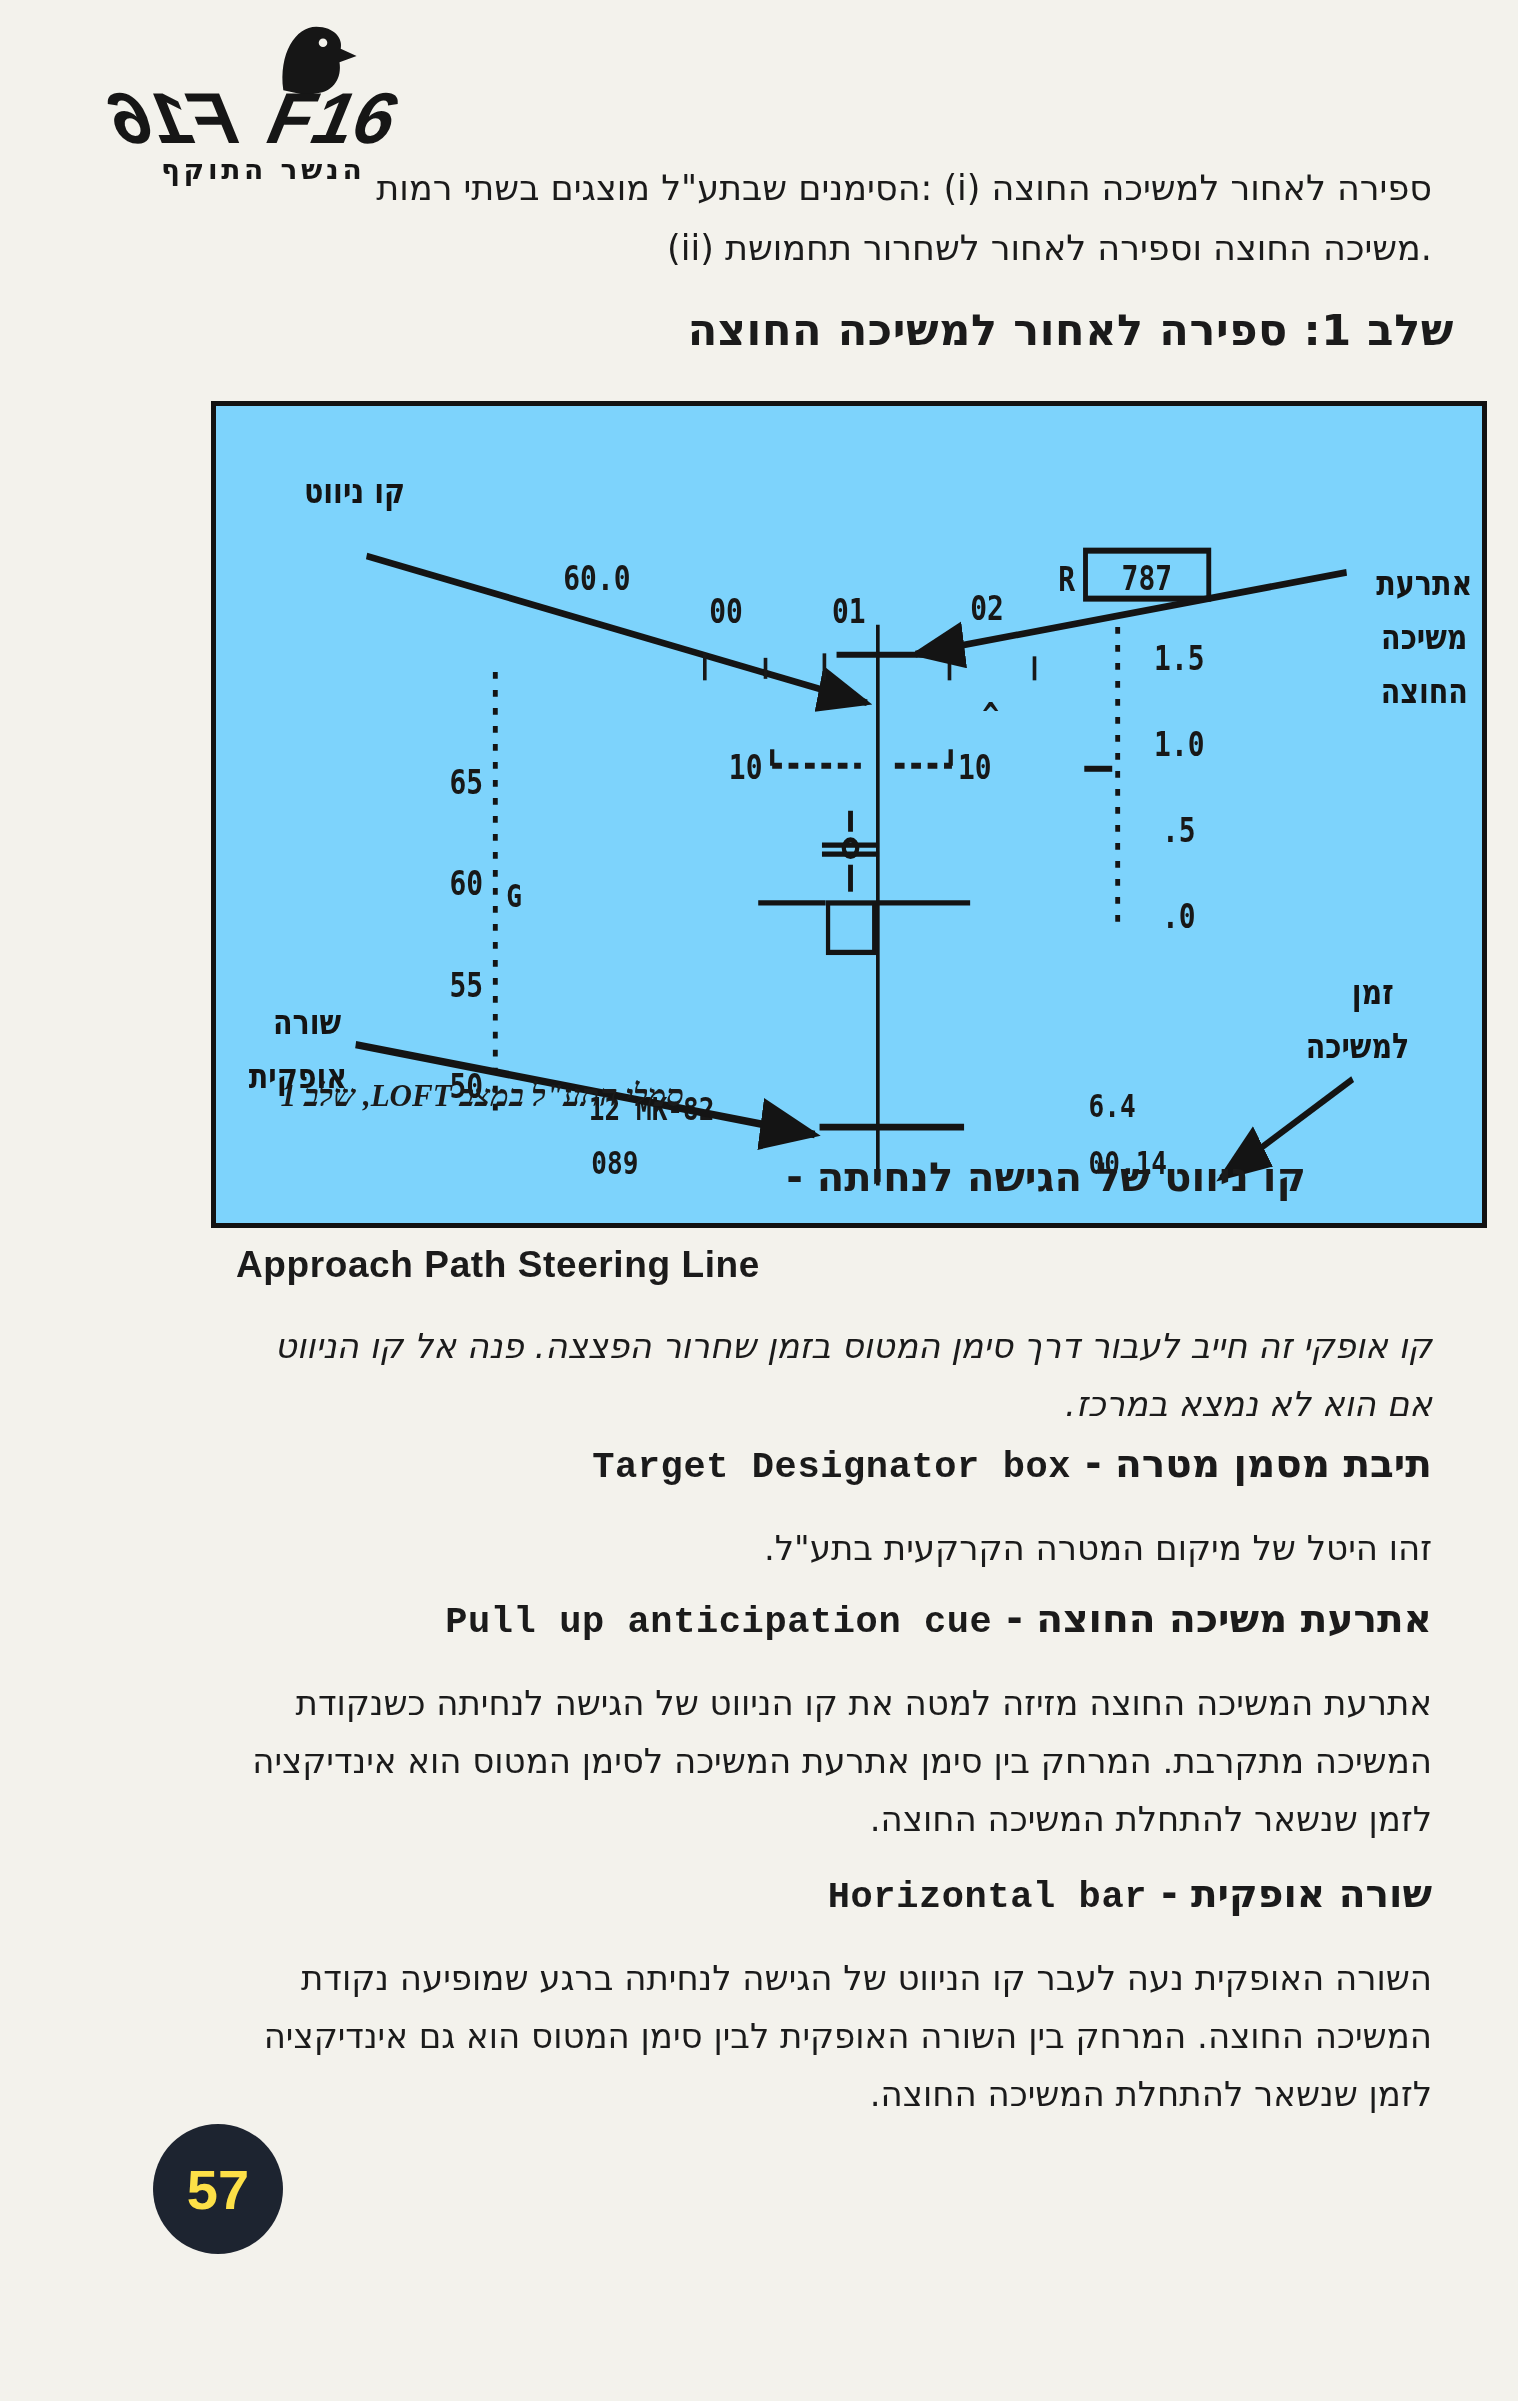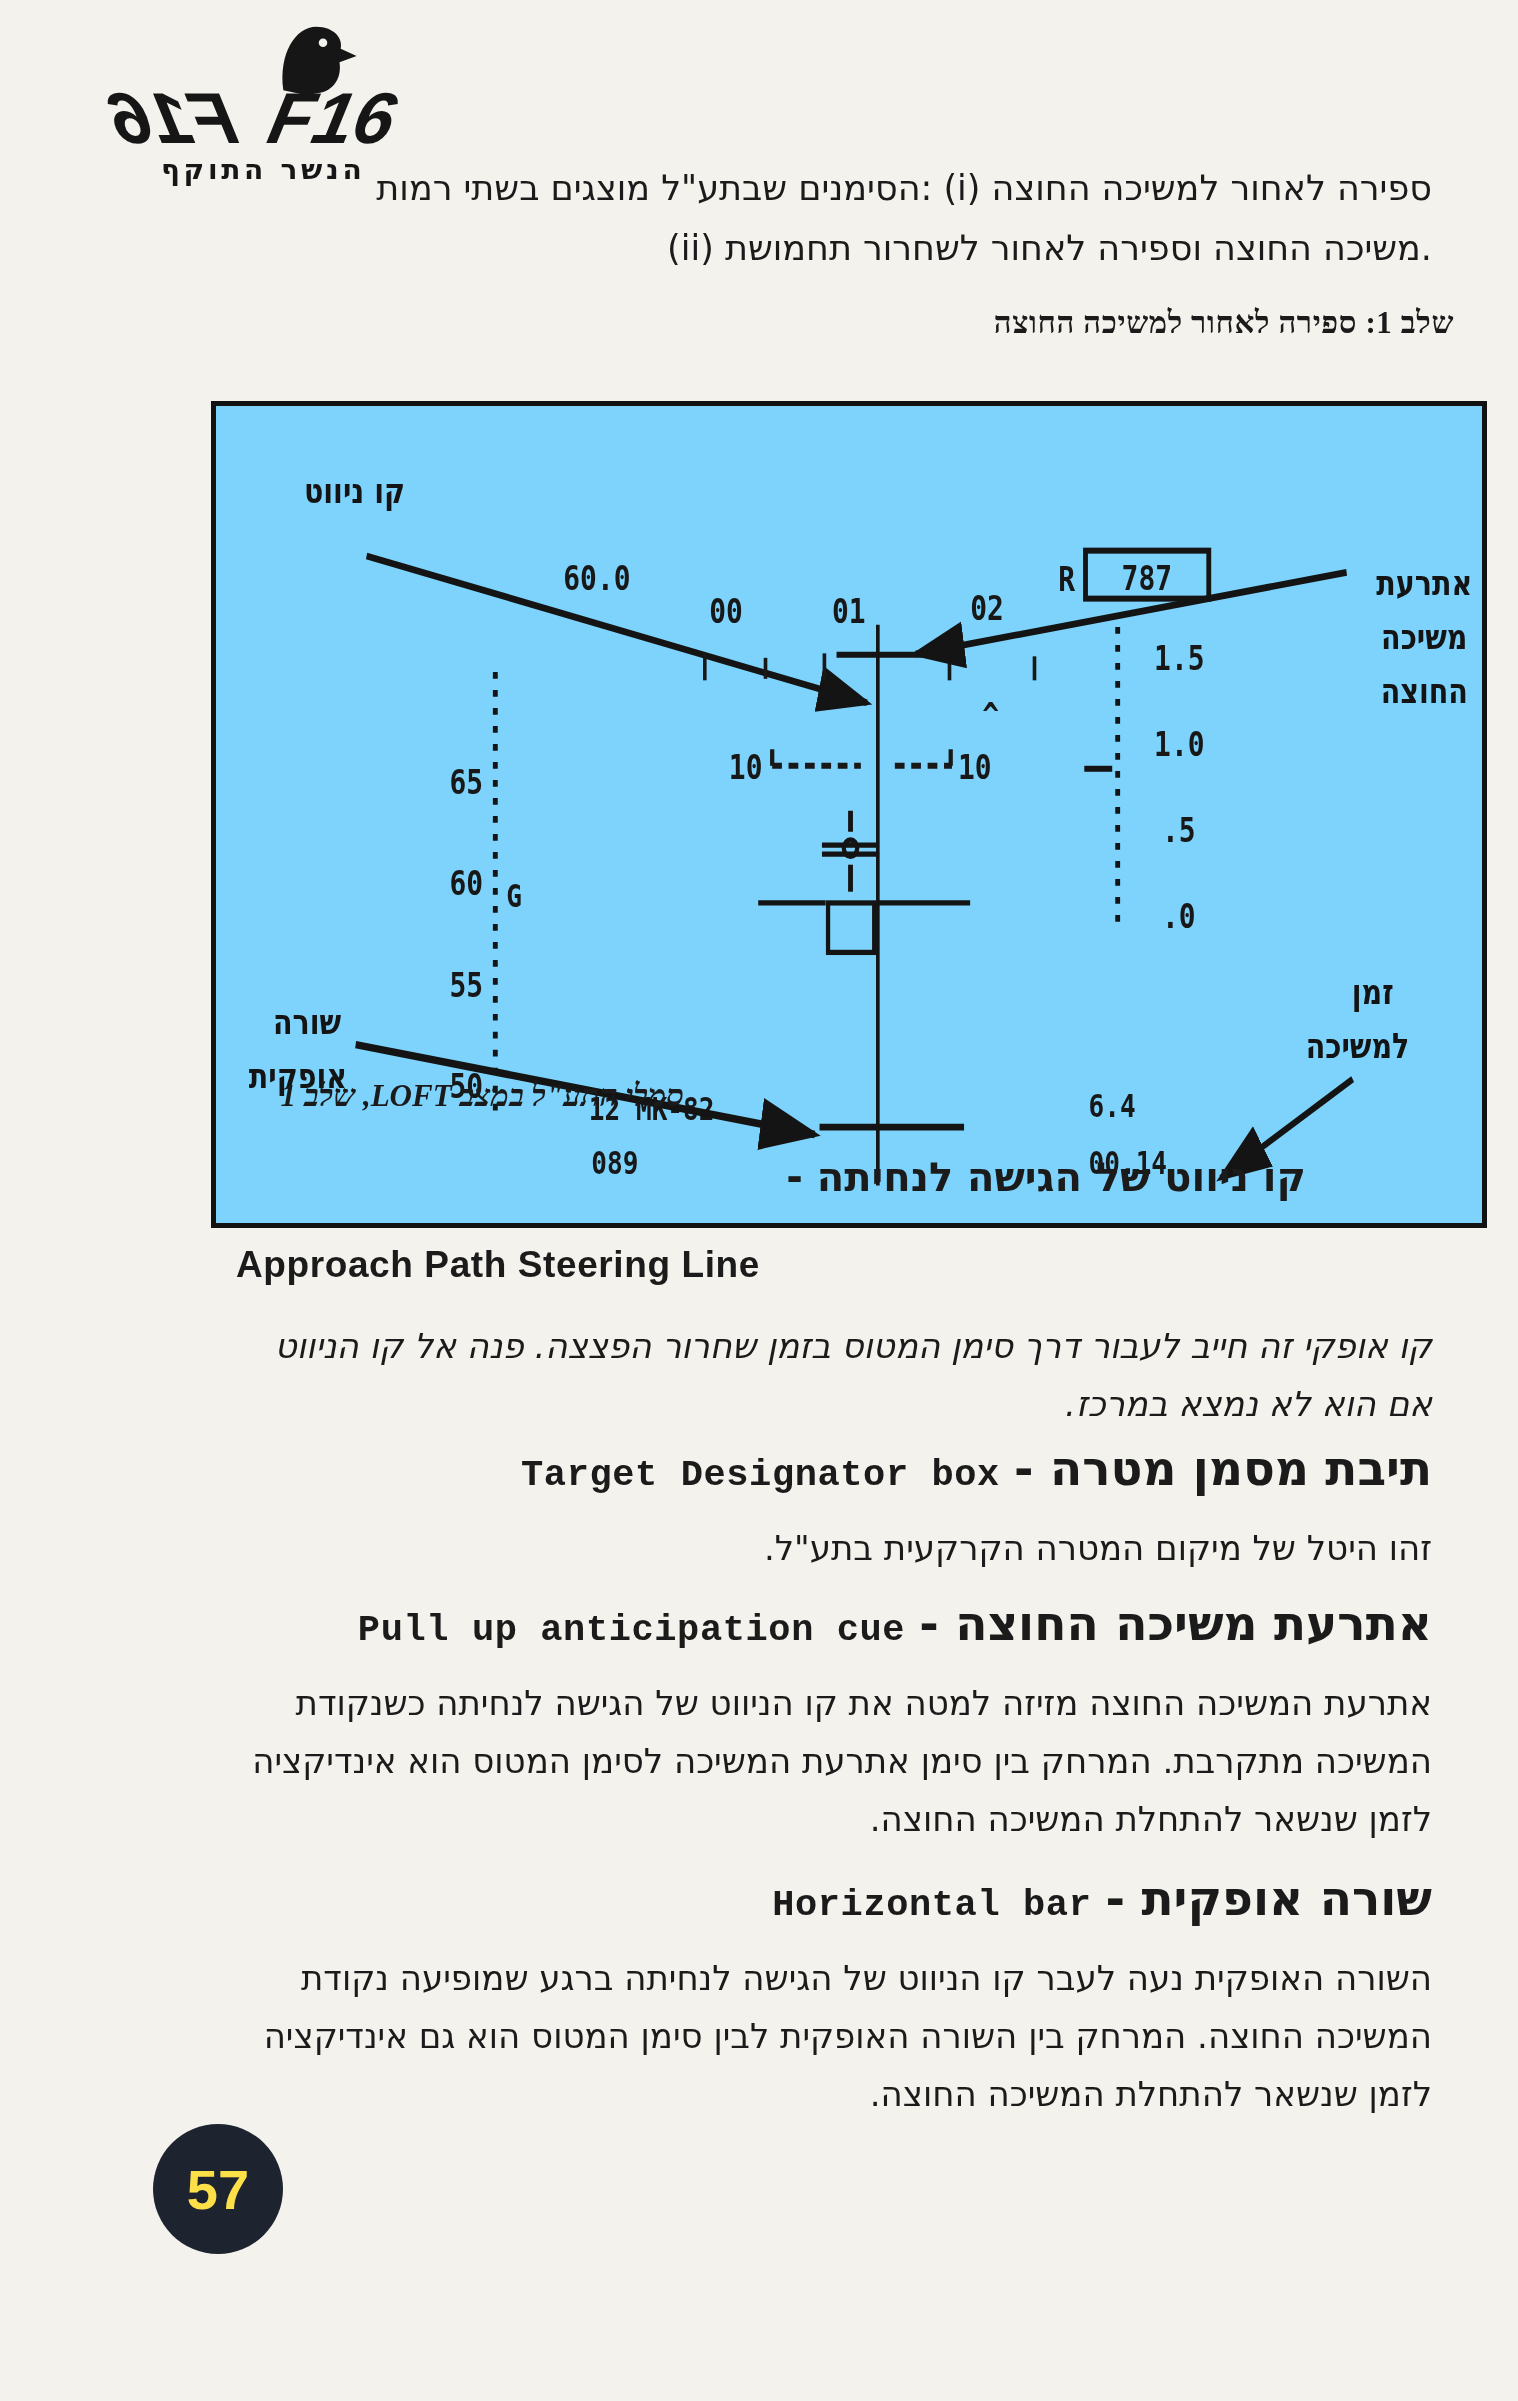--- a/index.html
+++ b/index.html
@@ -1,33 +1,33 @@
 <!DOCTYPE html>
 <html style="font-size:9.8px"><head>
 <meta charset="utf-8">
 <style>
   html,body{margin:0;padding:0;background:#dcdcd6;}
   .page{position:relative;width:1518px;height:2401px;background:#f3f2ec;
         font-family:"DejaVu Sans",sans-serif;color:#1b1b1b;overflow:hidden;}
   .abs{position:absolute;}
   .intro{right:86px;top:158px;width:1212px;text-align:right;
          font-size:35px;line-height:60px;}
-  .stage-heading{right:64px;top:305px;font-size:31px;font-weight:bold;
-                 letter-spacing:0.6px;direction:rtl;font-family:Liberation Serif, serif;}
+  .stage-heading{right:64px;top:305px;font-size:43px;font-weight:bold;
+                 letter-spacing:0.6px;direction:rtl;}
   .fig-frame{left:211px;top:401px;width:1276px;height:827px;
              border:5.5px solid #121212;background:#7dd3fc;box-sizing:border-box;}
   .fig-frame svg{position:absolute;left:0;top:0;width:100%;height:100%;}
   .caption{left:219px;top:1078px;width:465px;text-align:right;direction:rtl;
            font-family:"Liberation Serif","DejaVu Sans",serif;
            font-style:italic;font-weight:bold;font-size:31px;}
   .h-he{font-size:40px;font-weight:bold;direction:rtl;}
   .h-en{font-family:"Liberation Sans","DejaVu Sans",sans-serif;
         font-size:37px;font-weight:bold;letter-spacing:0.6px;}
   .h-mix{direction:rtl;white-space:nowrap;}
-  .h-mix .he{font-size:47px;font-weight:bold;}
+  .h-mix .he{font-size:39px;font-weight:bold;}
   .h-mix .en{font-family:Liberation Mono, monospace;
              font-size:37px;font-weight:bold;margin:0 11px 0 0;letter-spacing:0.6px;}
   .body-txt{width:1198px;right:86px;text-align:right;direction:rtl;
             font-size:34px;line-height:58px;}
   .badge{left:153px;top:2124px;width:130px;height:130px;border-radius:50%;
          background:#1d2430;color:#fde047;display:flex;align-items:center;
          justify-content:center;font-size:56px;font-weight:bold;
          font-family:"Liberation Sans","DejaVu Sans",sans-serif;}
   
   text.hud{font-family:"DejaVu Sans Mono",monospace;font-weight:bold;

